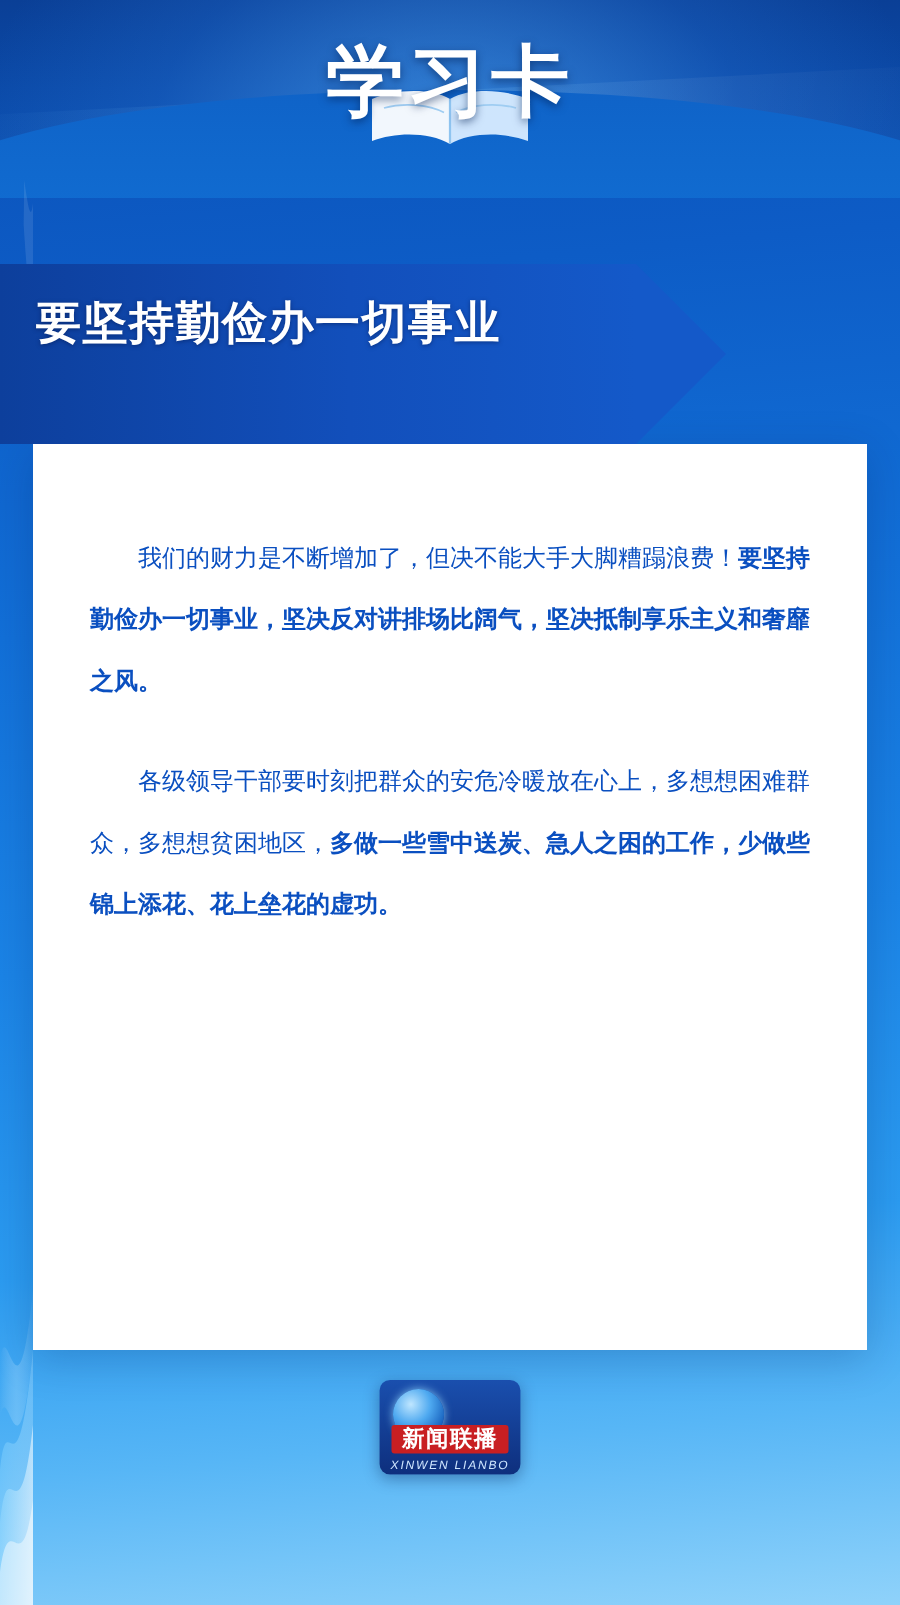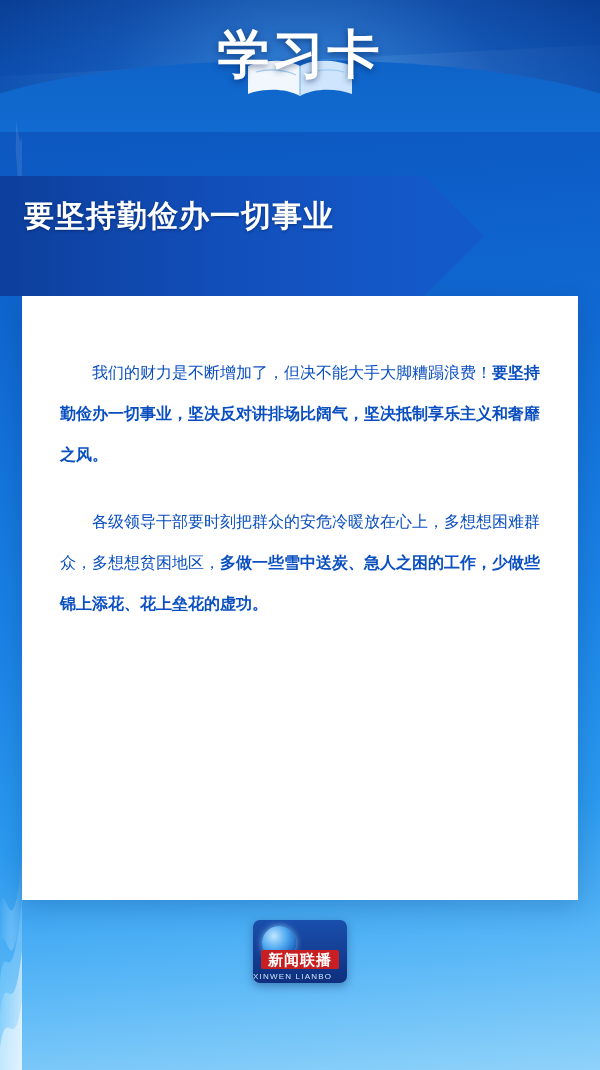--- a/index.html
+++ b/index.html
@@ -171,24 +171,26 @@
     letter-spacing: 1px;
     font-family: "Liberation Sans", sans-serif;
     background: #c81f22;
     border-radius: 2px;
     line-height: 19px;
   }
   .badge-en {
     position: absolute;
     left: 0; bottom: 2px;
     width: 94px;
+    text-align: center;
     color: #cfe6ff;
     font-size: 8px;
     letter-spacing: 1.2px;
     font-family: "Liberation Sans", sans-serif;
+    font-style: italic;
   }
 
   .side-left, .side-right {
     position: absolute;
     top: 0; width: 22px; height: 1070px;
     z-index: 1;
   }
 </style>
 </head>
 <body>

